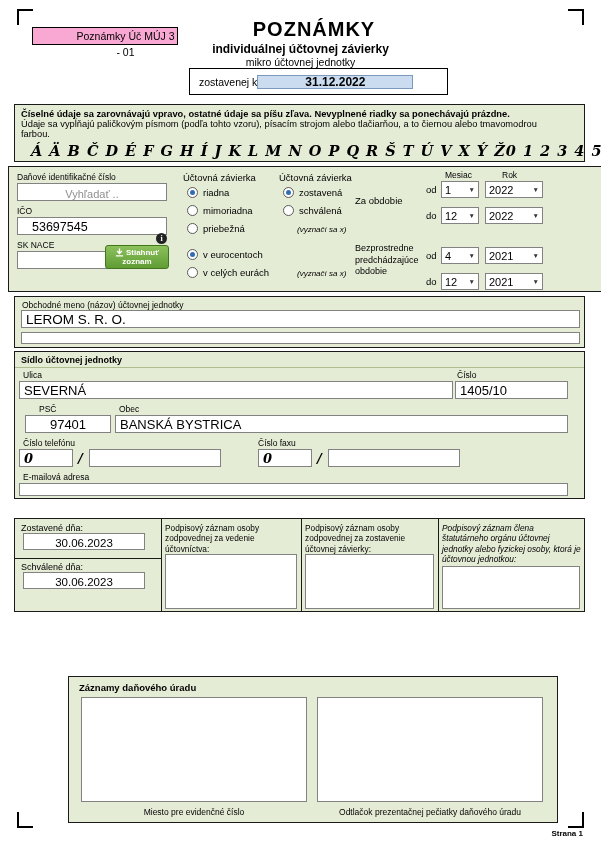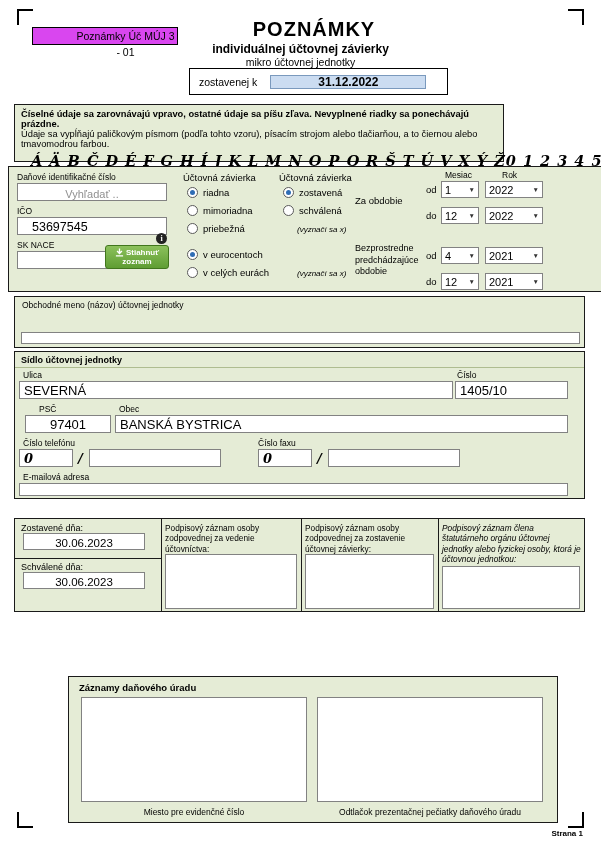--- a/index.html
+++ b/index.html
@@ -7,37 +7,37 @@
   .page {
     position:relative; width:601px; height:851px; margin:0 auto;
     background:#ffffff; font-family:"Liberation Sans", sans-serif; color:#000;
     overflow:hidden;
   }
   .mark { position:absolute; background:#000; }
   .abs { position:absolute; }
 
   
   .code-box { position:absolute; left:32px; top:27px; width:146px; height:18px;
-    border:1px solid #000; font-size:10.5px; text-align:center; line-height:16px; background:#d946ef;padding-left:41px; }
+    border:1px solid #000; font-size:10.5px; text-align:center; line-height:16px; background:#f9a8d4;padding-left:41px; }
   .title { position:absolute; left:0; top:18px; width:100%; text-align:center;
     font-size:20px; font-weight:bold; letter-spacing:1px;padding-left:27px; }
   .subtitle1 { position:absolute; left:0; top:42px; width:100%; text-align:center;
     font-size:12px; font-weight:bold; }
   .subtitle2 { position:absolute; left:0; top:56px; width:100%; text-align:center; font-size:10.5px; }
   .zostav-box { position:absolute; left:189px; top:68px; width:259px; height:27px;
     border:1px solid #000; display:flex; align-items:center; padding-left:9px; background:#fff; }
   .zostav-label { font-size:10.5px; }
-  .date-field { margin-left:13px; width:156px; height:14px; background:#cbdcf1;
+  .date-field { width:156px; height:14px; background:#cbdcf1;
     border:1px solid #7a99bd; display:flex; align-items:center; justify-content:center;
     font-size:12px; font-weight:bold; }
 
   
   .gbox { position:absolute; border:1px solid #1a1a1a; background:#e5ecd6; }
 
-  .instr { left:14px; top:104px; width:490px; height:58px; padding:4px 22px 0 6px; }
+  .instr { left:14px; top:104px; width:571px; height:58px; padding:4px 22px 0 6px; }
   .instr .l1 { font-size:9.3px; font-weight:bold; }
   .instr .l2 { font-size:9.3px; }
   .sample { margin-top:3px; display:flex; justify-content:space-between; padding:0 10px;
     font-family:"DejaVu Serif", serif; font-style:italic; font-weight:bold;
     font-size:14.5px; letter-spacing:1px; white-space:nowrap; }
 
   .lbl { position:absolute; font-size:8.5px; }
   .lbl9 { position:absolute; font-size:9.5px; }
   .field { position:absolute; background:#fff; border:1px solid #828282;
     display:flex; align-items:flex-end; padding:0 4px; font-size:13px; overflow:hidden; }
@@ -203,20 +203,21 @@
     <div class="select" style="left:432px;top:106px;width:38px;">
       <span>12</span>
     </div>
     <div class="select" style="left:476px;top:106px;width:58px;">
       <span>2021</span>
     </div>
   </div>
 
   <div class="gbox" style="left:14px;top:296px;width:571px;height:52px;">
     <span class="lbl" style="left:7px;top:3px;">Obchodné meno (názov) účtovnej jednotky</span>
+    <div class="field" style="left:6px;top:13px;width:559px;height:18px;font-size:13.5px;">LEROM S. R. O.</div>
     <div class="field" style="left:6px;top:35px;width:559px;height:12px;"></div>
   </div>
 
   <div class="gbox" style="left:14px;top:351px;width:571px;height:148px;">
     <span class="lbl" style="left:6px;top:3px;font-weight:bold;font-size:9px;">Sídlo účtovnej jednotky</span>
     <div class="soft-line" style="left:0;top:15px;width:569px;"></div>
 
     <span class="lbl" style="left:8px;top:18px;">Ulica</span>
     <div class="field" style="left:4px;top:29px;width:434px;height:18px;">SEVERNÁ</div>
     <span class="lbl" style="left:442px;top:18px;">Číslo</span>

